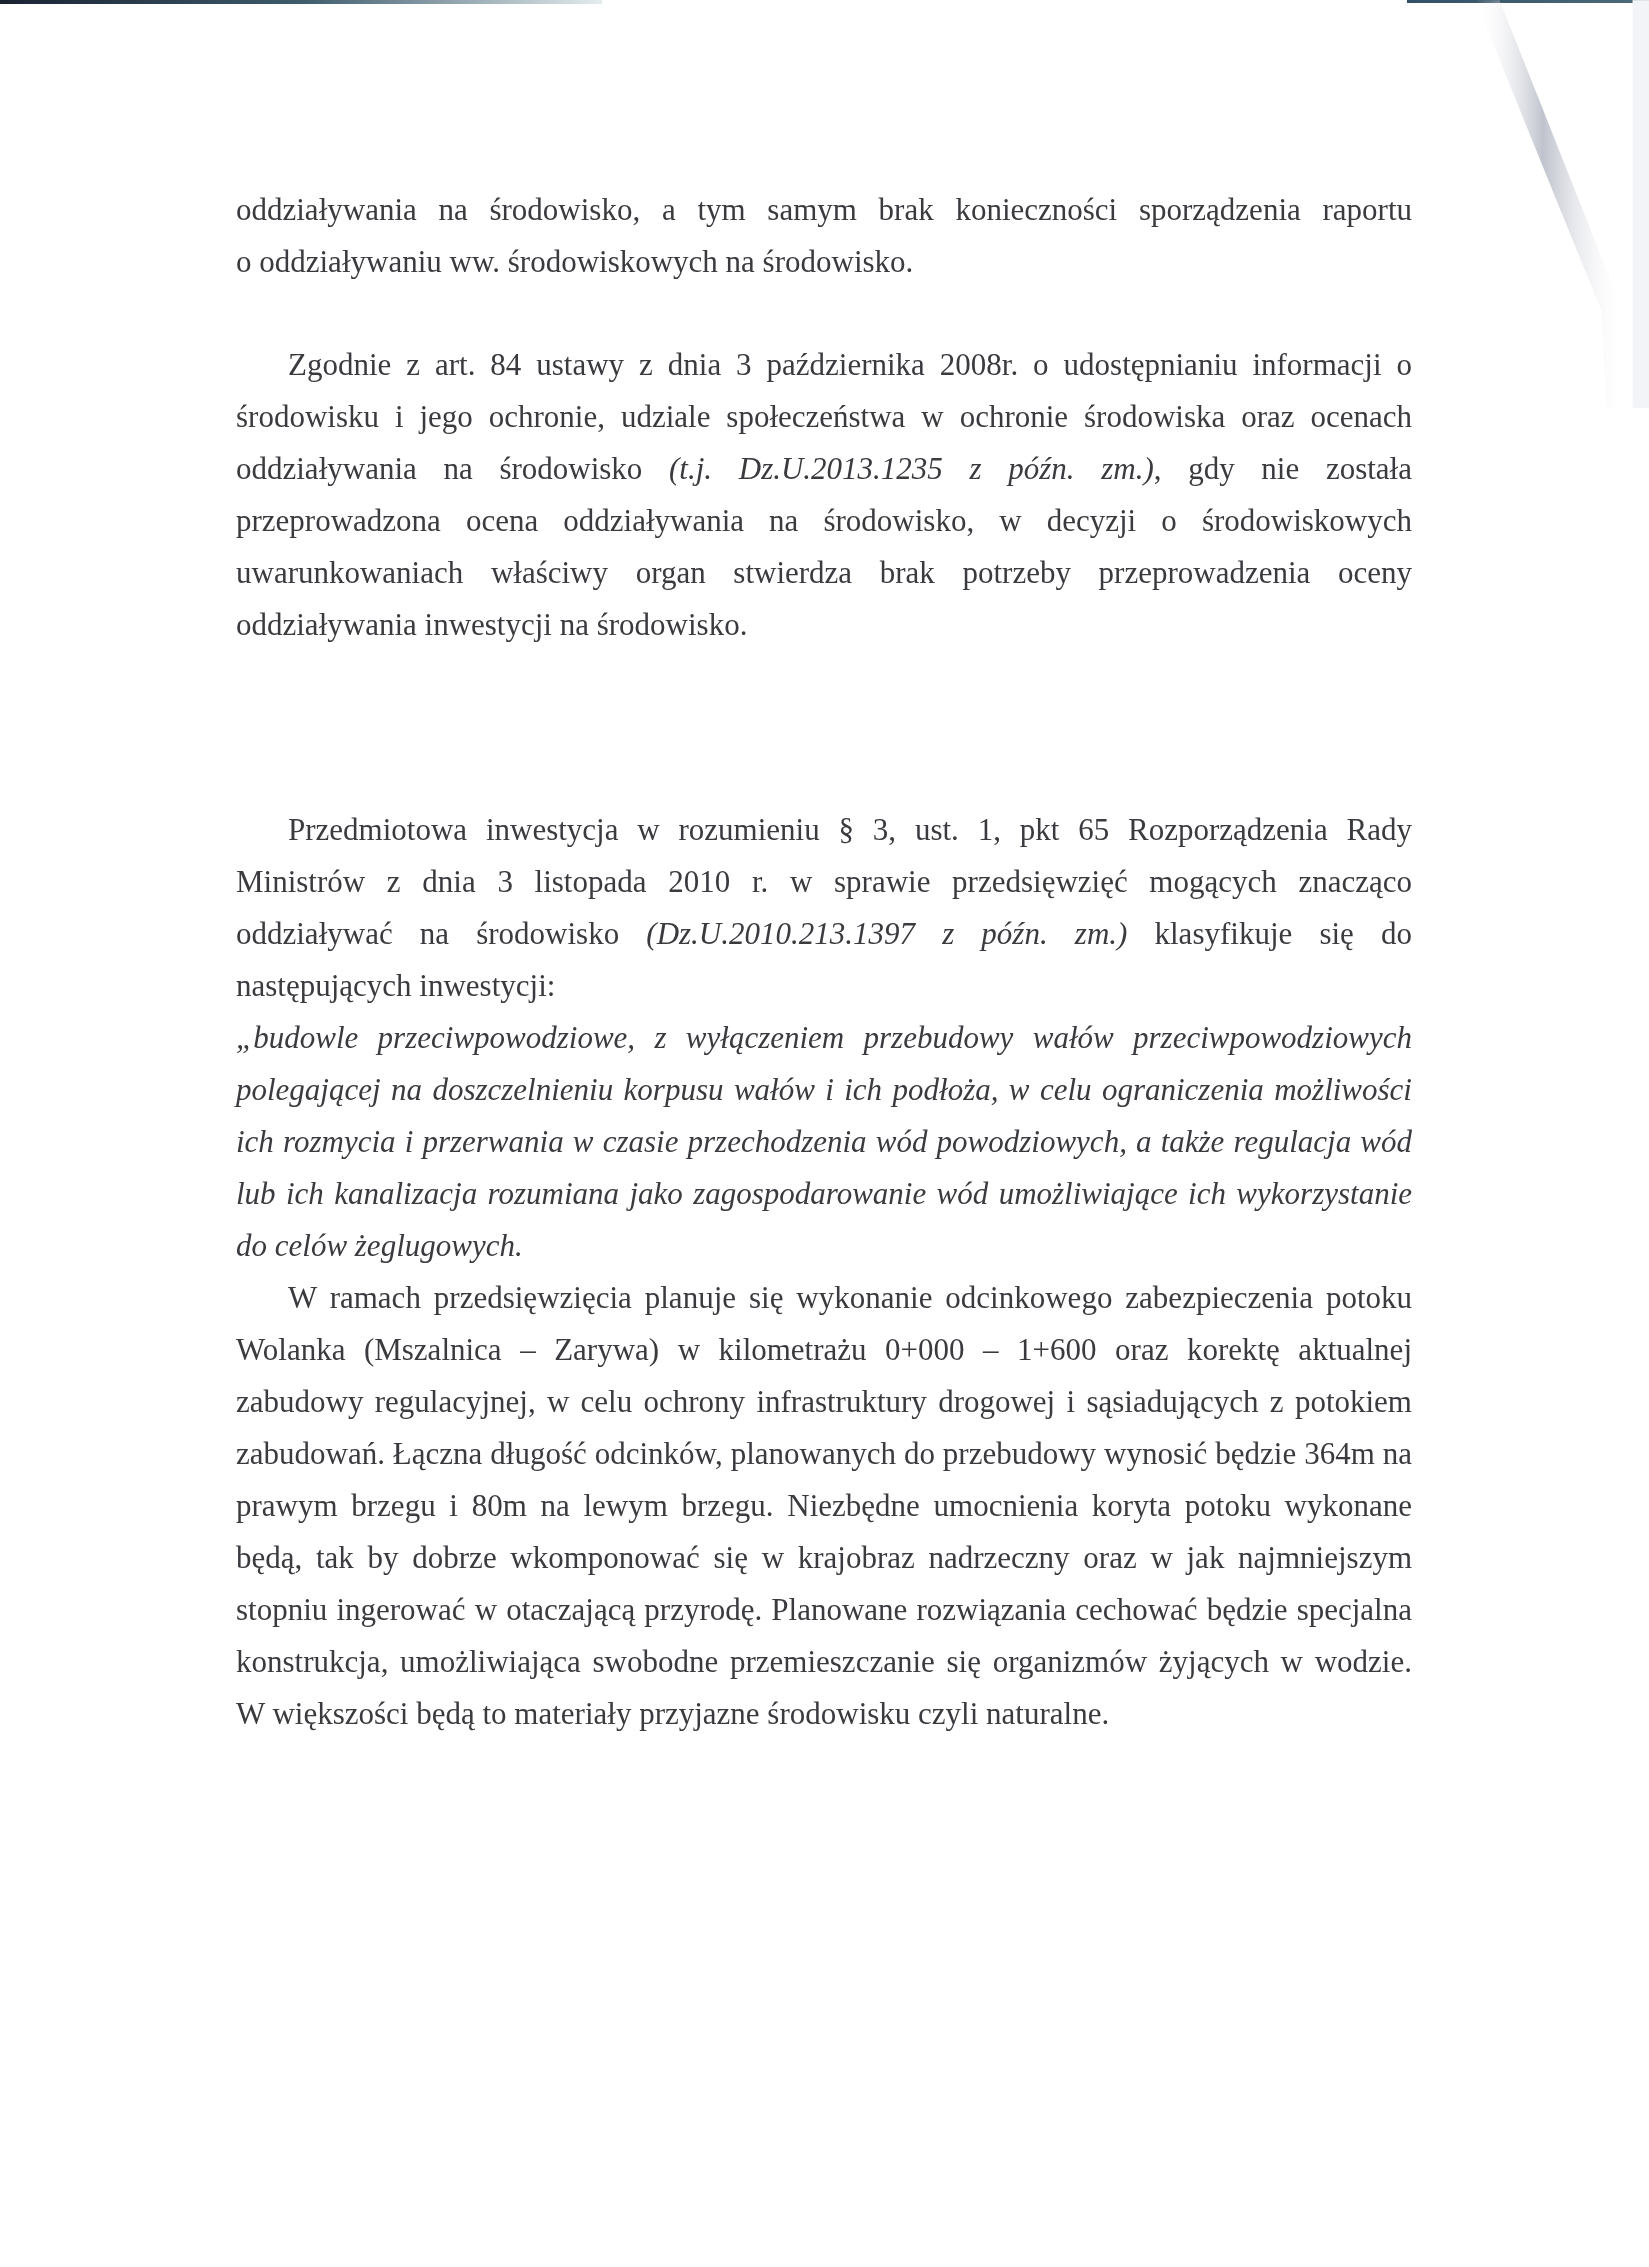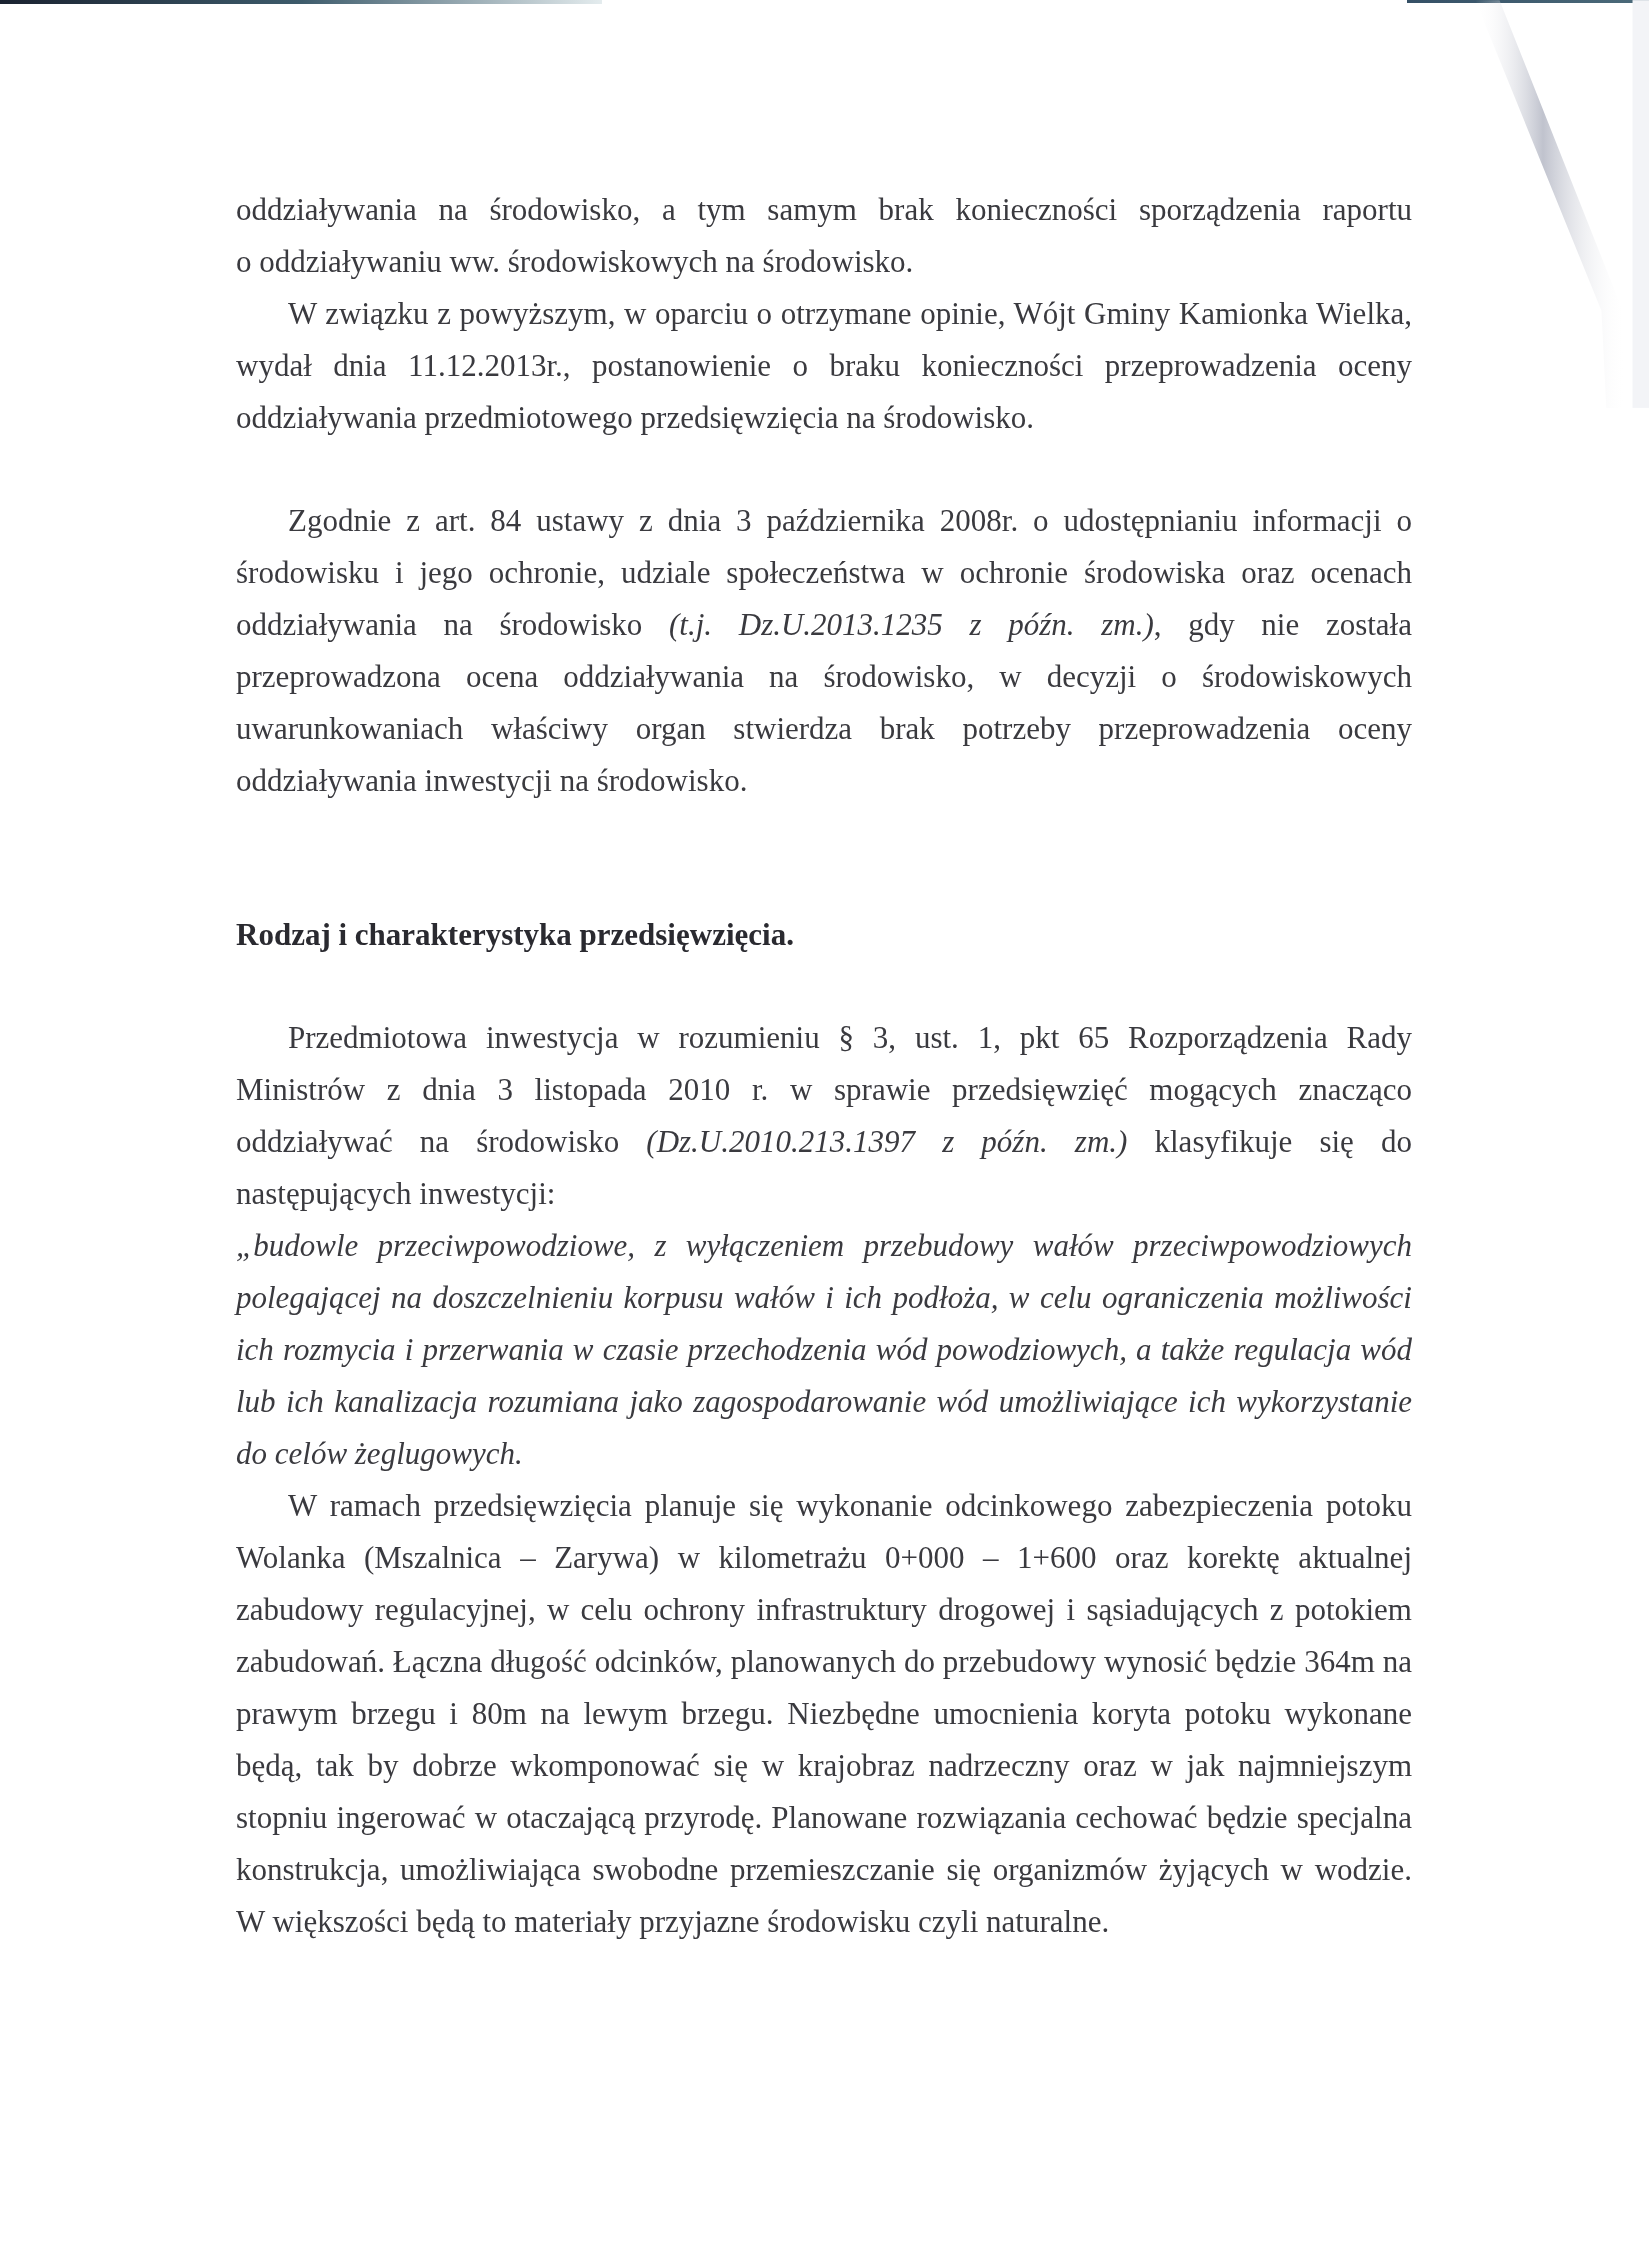--- a/index.html
+++ b/index.html
@@ -42,24 +42,22 @@
       <stop offset="1" stop-color="#ffffff" stop-opacity="0"></stop>
     </linearGradient>
   </defs>
   <path d="M60 0 L85 0 L210 315 L215 420 L195 420 L190 320 Z" fill="url(#fg)"></path>
   <rect x="222" y="0" width="18" height="420" fill="#f3f4f7"></rect>
 </svg>
 
 <div class="page">
   <p class="justify-last">oddziaływania na środowisko, a tym samym brak konieczności sporządzenia raportu</p>
   <p>o oddziaływaniu ww. środowiskowych na środowisko.</p>
-  <p class="indent">W związku z powyższym, w oparciu o otrzymane opinie, Wójt Gminy Kamionka Wielka, wydał dnia 11.12.2013r., postanowienie o braku konieczności przeprowadzenia oceny oddziaływania przedmiotowego przedsięwzięcia na środowisko.</p>
   <div class="gap"></div>
   <p class="indent"><span>Zgodnie z art. 84 ustawy z dnia 3 października 2008r. o udostępnianiu informacji o środowisku i jego ochronie, udziale społeczeństwa w ochronie środowiska oraz ocenach oddziaływania na środowisko </span><span class="it">(t.j. Dz.U.2013.1235 z późn. zm.)</span><span>, gdy nie została przeprowadzona ocena oddziaływania na środowisko, w decyzji o środowiskowych uwarunkowaniach właściwy organ stwierdza brak potrzeby przeprowadzenia oceny oddziaływania inwestycji na środowisko.</span></p>
   <div class="gap"></div>
   <div class="gap"></div>
-  <p class="heading">Rodzaj i charakterystyka przedsięwzięcia.</p>
   <div class="gap"></div>
   <p class="indent"><span>Przedmiotowa inwestycja w rozumieniu § 3, ust. 1, pkt 65 Rozporządzenia Rady Ministrów z dnia 3 listopada 2010 r. w sprawie przedsięwzięć mogących znacząco oddziaływać na środowisko </span><span class="it">(Dz.U.2010.213.1397 z późn. zm.)</span><span> klasyfikuje się do następujących inwestycji:</span></p>
   <p class="it">„budowle przeciwpowodziowe, z wyłączeniem przebudowy wałów przeciwpowodziowych polegającej na doszczelnieniu korpusu wałów i ich podłoża, w celu ograniczenia możliwości ich rozmycia i przerwania w czasie przechodzenia wód powodziowych, a także regulacja wód lub ich kanalizacja rozumiana jako zagospodarowanie wód umożliwiające ich wykorzystanie do celów żeglugowych.</p>
   <p class="indent">W ramach przedsięwzięcia planuje się wykonanie odcinkowego zabezpieczenia potoku Wolanka (Mszalnica – Zarywa) w kilometrażu 0+000 – 1+600 oraz korektę aktualnej zabudowy regulacyjnej, w celu ochrony infrastruktury drogowej i sąsiadujących z potokiem zabudowań. Łączna długość odcinków, planowanych do przebudowy wynosić będzie 364m na prawym brzegu i 80m na lewym brzegu. Niezbędne umocnienia koryta potoku wykonane będą, tak by dobrze wkomponować się w krajobraz nadrzeczny oraz w jak najmniejszym stopniu ingerować w otaczającą przyrodę. Planowane rozwiązania cechować będzie specjalna konstrukcja, umożliwiająca swobodne przemieszczanie się organizmów żyjących w wodzie. W większości będą to materiały przyjazne środowisku czyli naturalne.</p>
 </div>
 
 
 </body></html>

